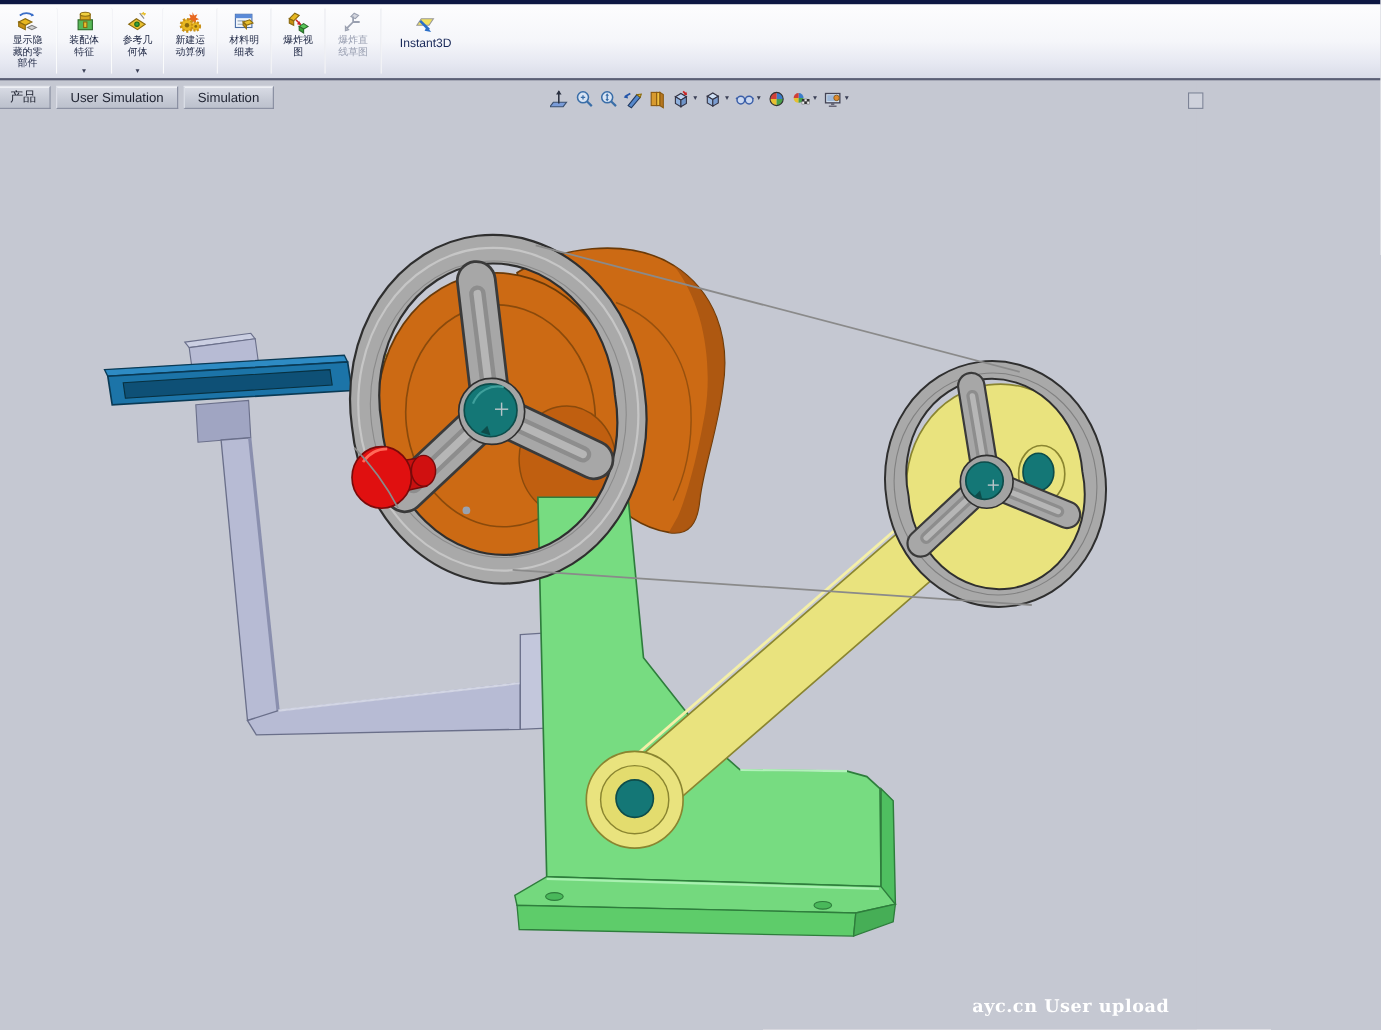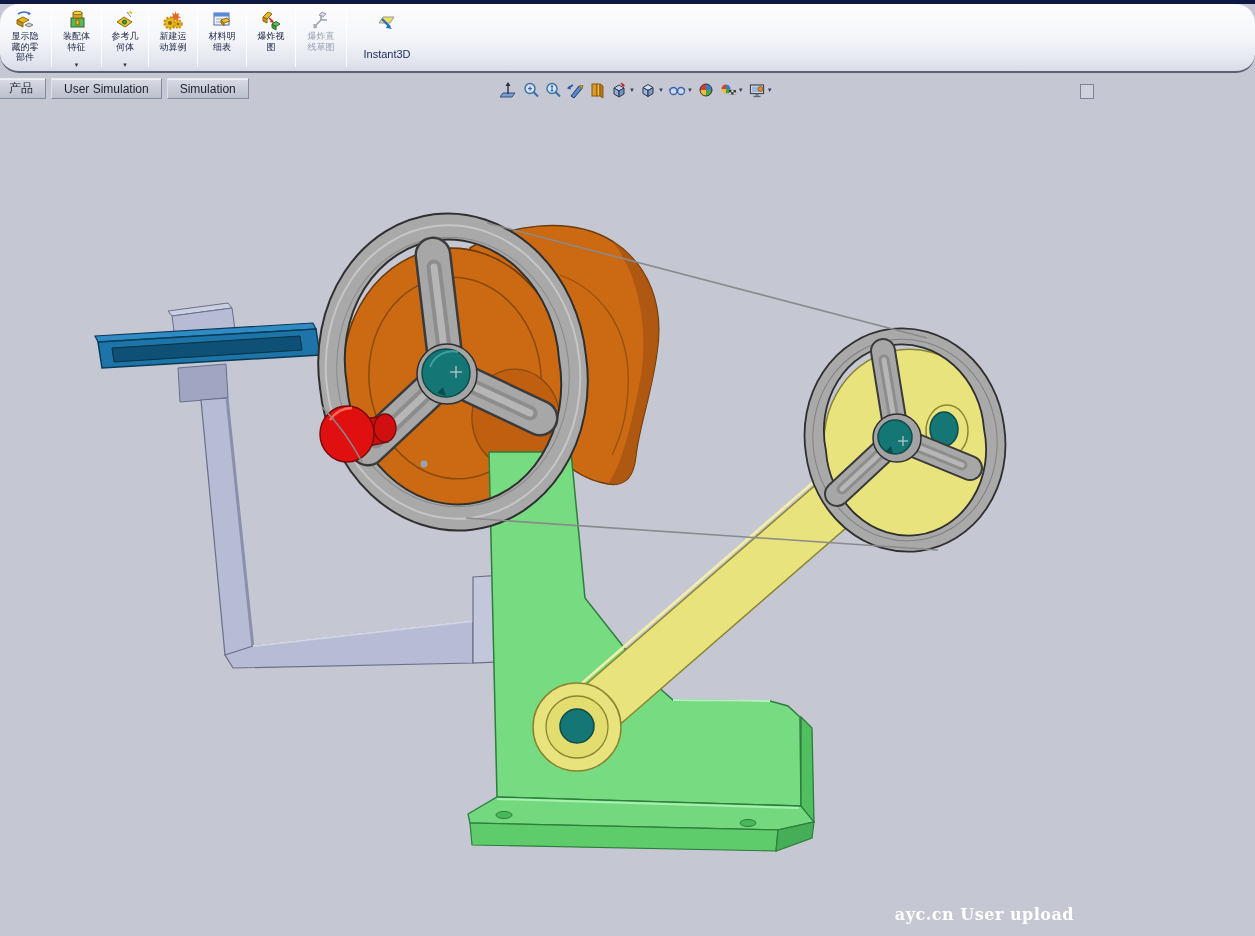--- a/index.html
+++ b/index.html
@@ -8,33 +8,33 @@
   .app { position:relative; width:1255px; height:936px; background:var(--bg,#c5c8d2); }
 
   
   .title-strip { position:absolute; top:0; left:0; width:100%; height:4px; background:#0e1843; }
 
   
   .cmdbar {
     position:absolute; top:4px; left:0; width:100%; height:69px;
     background:linear-gradient(#fdfdfe 0%, #f5f6fa 50%, #e7e9f2 78%, #d9dce8 100%);
     border-bottom:2px solid #5a5f75;
-    display:flex; align-items:stretch;border-radius:19px;
+    display:flex; align-items:stretch;
   }
   .cmd-btn {
     display:flex; flex-direction:column; align-items:center;
     padding-top:5px; height:100%; position:relative; cursor:default;
   }
   .cmd-icon { height:22px; display:flex; align-items:center; justify-content:center; }
   .cmd-line { font-size:9px; line-height:10.5px; color:#1a2340; white-space:nowrap; }
   .cmd-btn.disabled .cmd-line { color:#9aa0b2; }
   .cmd-arrow { font-size:6px; color:#3a3f55; margin-top:auto; margin-bottom:3px; line-height:6px; }
   .cmd-sep { width:1px; background:#c9ccd9; border-right:1px solid #ffffff; margin:4px 1px; }
   .cmd-btn.instant { padding-top:9px; }
-  .cmd-btn.instant .cmd-line { font-size:11px; color:#1a2a5a; margin-top:14px; }
+  .cmd-btn.instant .cmd-line { font-size:11px; color:#1a2a5a; margin-top:0; }
 
   
   .viewport { position:absolute; top:75px; left:0; width:1088px; height:861px; background:var(--bg,#c5c8d2); }
   .model-svg { position:absolute; top:0; left:0; }
 
   
   .tabs { position:absolute; top:3px; left:-4px; display:flex; gap:5px; }
   .tab {
     height:21px; padding:0 12px; display:flex; align-items:center;
     background:linear-gradient(#d9dce5 0%, #c6cad5 60%, #bcc1cd 100%);
@@ -49,21 +49,21 @@
   .hud-arrow { font-size:6px; color:#3a3f55; margin-left:1px; }
 
   
   .pane-bracket {
     position:absolute; top:9px; right:-6px; width:14px; height:15px;
     border:1px solid #7d8396; background:#cfd2dc;
   }
 
   
   .watermark {
-    position:absolute; right:14px; bottom:12px;
+    position:absolute; right:25px; bottom:12px;
     font-family:"DejaVu Serif","Liberation Serif",serif;
     font-weight:bold; font-size:16px; color:var(--watermark-color,#ffffff);
     letter-spacing:0.5px;
   }
 </style>
 </head>
 <body>
 
 <div class="app">
   <div class="title-strip"></div>

